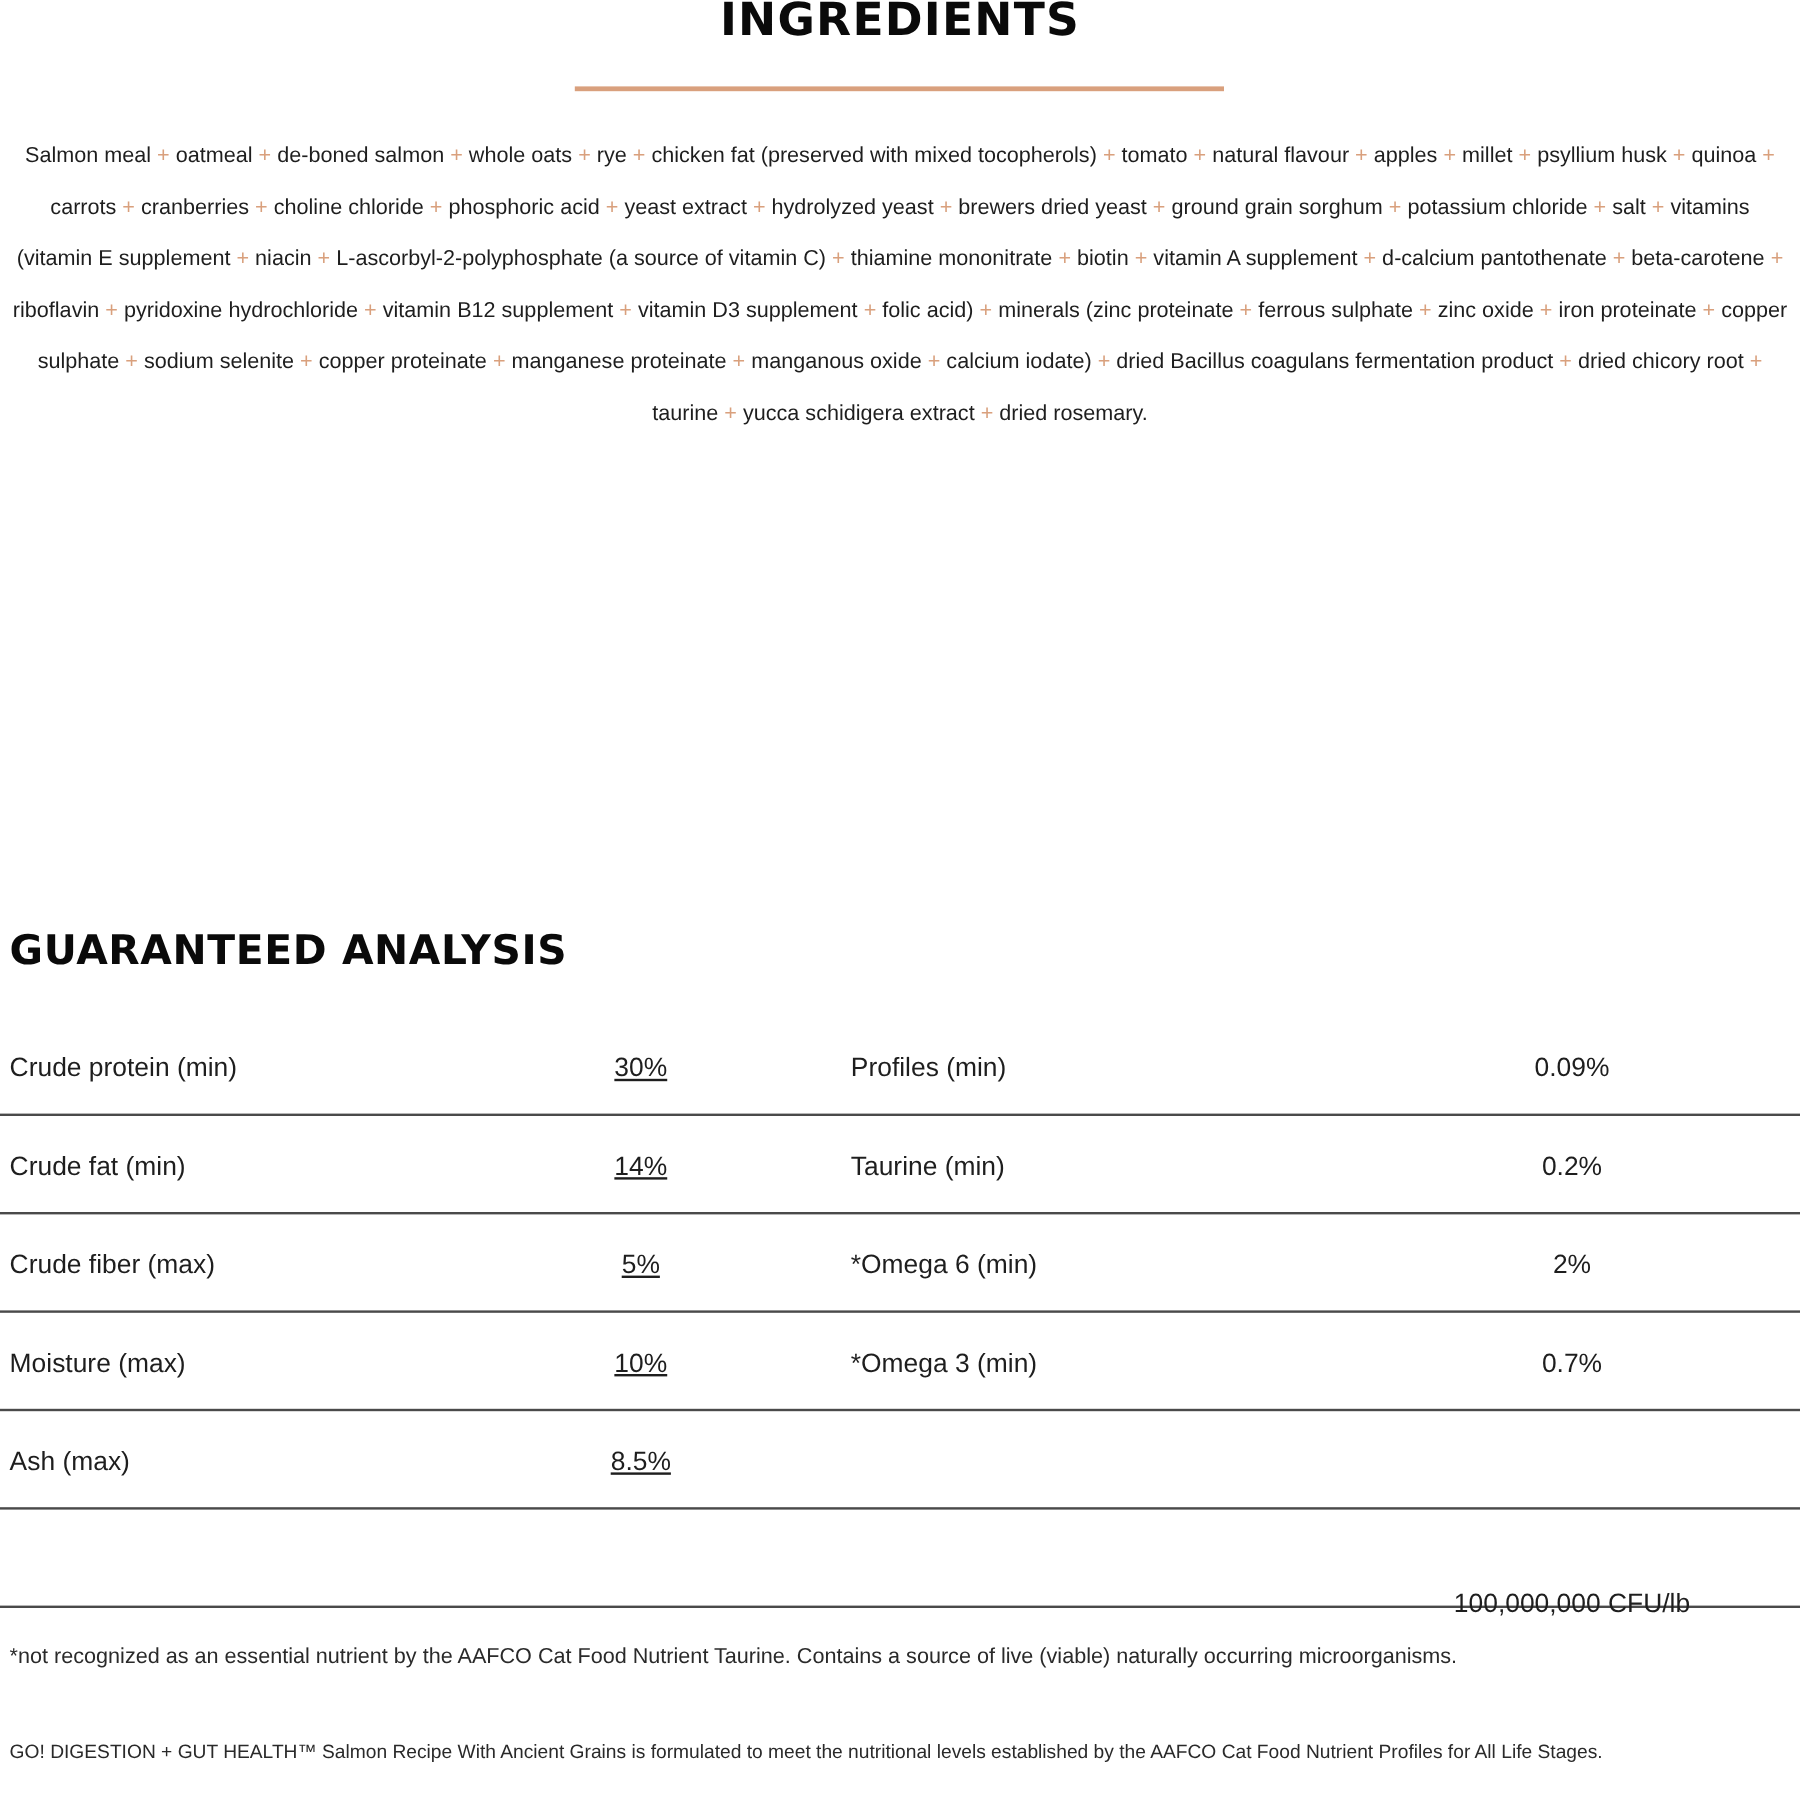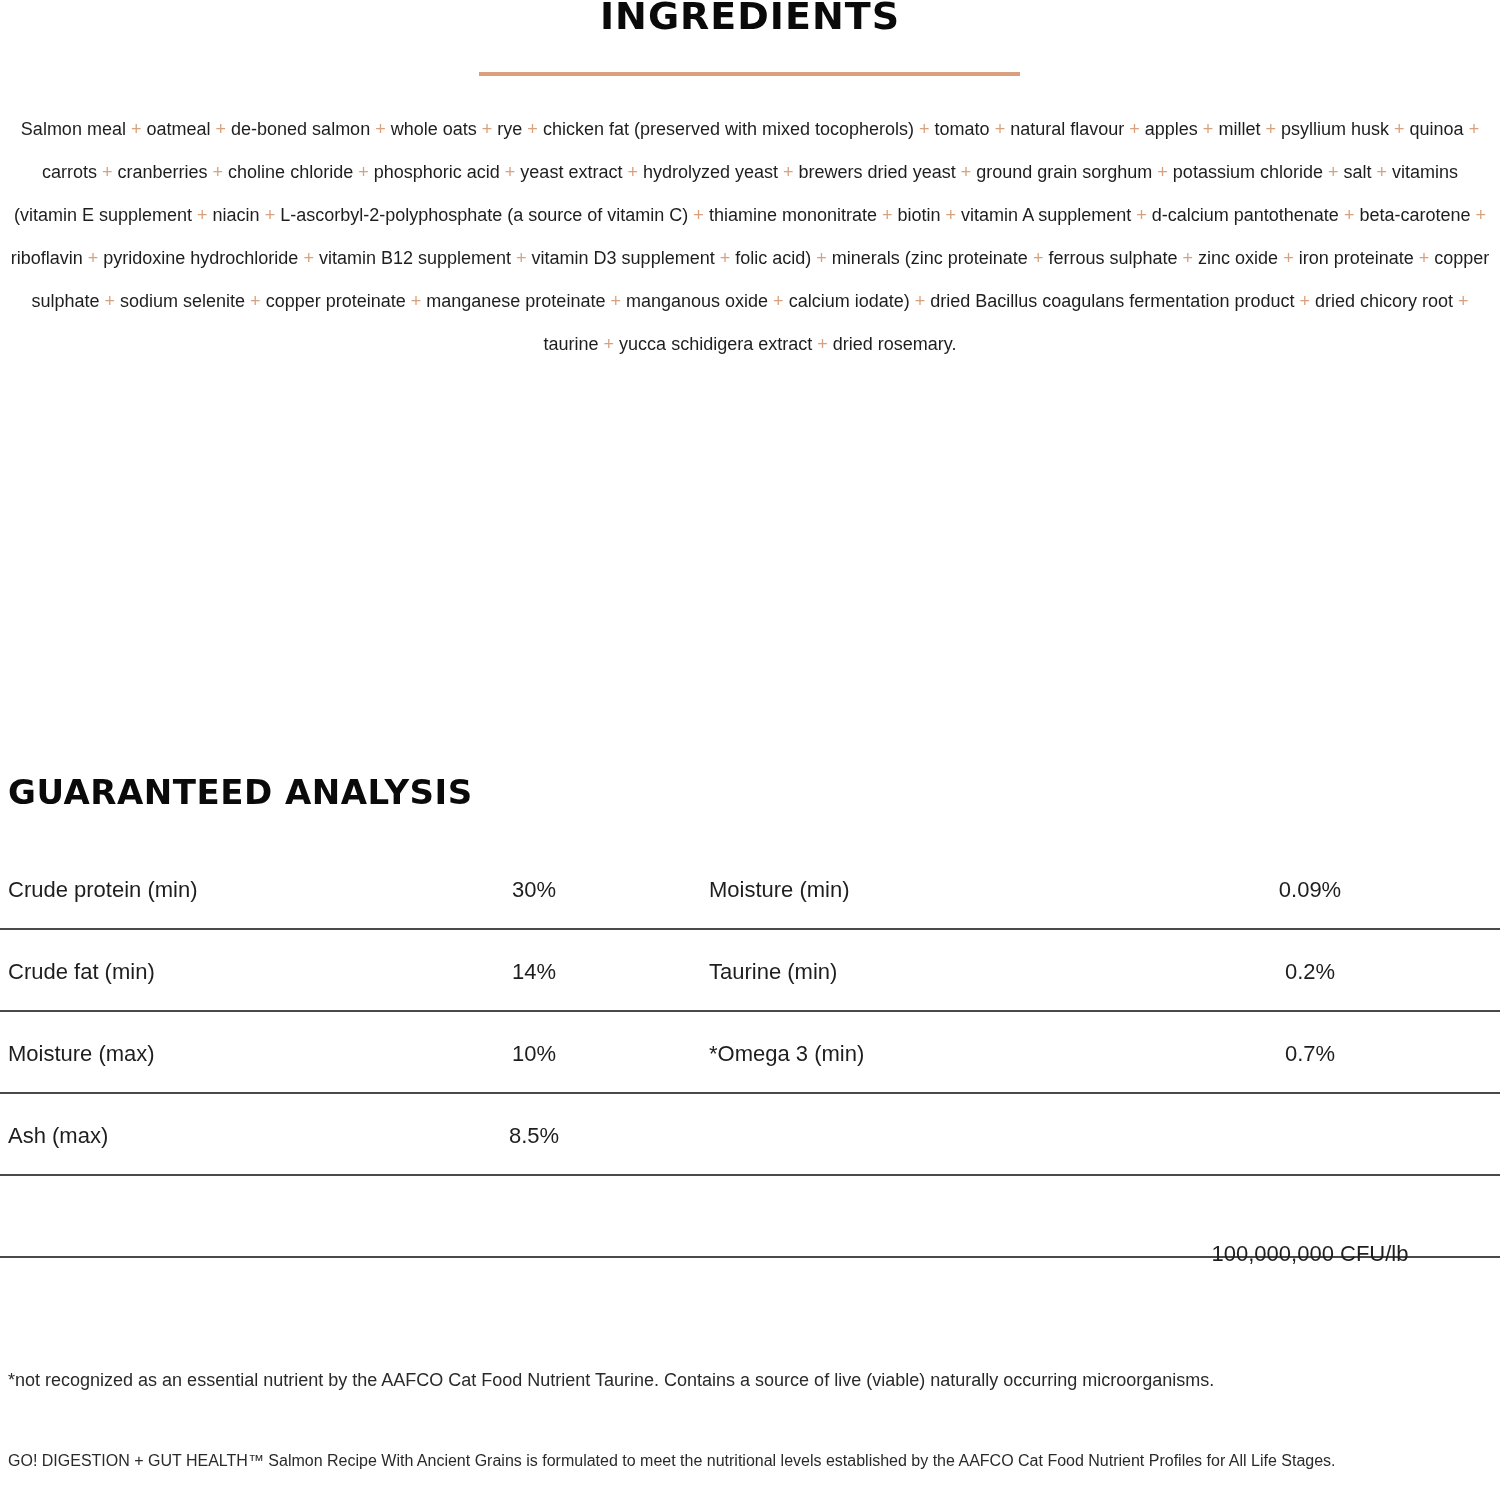--- a/index.html
+++ b/index.html
@@ -29,21 +29,21 @@
   }
 
   .ga-table { position: absolute; left: 0; top: 848px; width: 1500px; }
   .ga-row {
     position: relative; height: 82px;
     border-bottom: 2px solid #4a4a4a;
     font-size: 22px; color: #1e1e1e;
   }
   .ga-row .cell { position: absolute; top: 29px; white-space: nowrap; }
   .ga-row .c1 { left: 8px; }
-  .ga-row .c2 { left: 434px; width: 200px; text-align: center; }
+  .ga-row .c2 { left: 434px; width: 200px; text-align: center; text-decoration: underline; }
   .ga-row .c3 { left: 709px; }
   .ga-row .c4 { left: 1210px; width: 200px; text-align: center; }
   .ga-row .c4w { left: 1150px; width: 320px; text-align: center; margin-top: 36px; }
 
   .footnote {
     position: absolute; left: 8px; top: 1370px; width: 1490px;
     font-size: 18px; color: #2a2a2a;
   }
   .statement {
     position: absolute; left: 8px; top: 1449px; width: 1460px;
@@ -56,28 +56,34 @@
 <h1 class="ing-title">INGREDIENTS</h1>
 <div class="ing-rule"></div>
 <p class="ing-body" id="ing-body" style="--accent: #d9a07d;"><span>Salmon meal</span> <span class="plus" style="color: rgb(217, 160, 125); margin: 0px;">+</span> <span>oatmeal</span> <span class="plus" style="color: rgb(217, 160, 125); margin: 0px;">+</span> <span>de-boned salmon</span> <span class="plus" style="color: rgb(217, 160, 125); margin: 0px;">+</span> <span>whole oats</span> <span class="plus" style="color: rgb(217, 160, 125); margin: 0px;">+</span> <span>rye</span> <span class="plus" style="color: rgb(217, 160, 125); margin: 0px;">+</span> <span>chicken fat (preserved with mixed tocopherols)</span> <span class="plus" style="color: rgb(217, 160, 125); margin: 0px;">+</span> <span>tomato</span> <span class="plus" style="color: rgb(217, 160, 125); margin: 0px;">+</span> <span>natural flavour</span> <span class="plus" style="color: rgb(217, 160, 125); margin: 0px;">+</span> <span>apples</span> <span class="plus" style="color: rgb(217, 160, 125); margin: 0px;">+</span> <span>millet</span> <span class="plus" style="color: rgb(217, 160, 125); margin: 0px;">+</span> <span>psyllium husk</span> <span class="plus" style="color: rgb(217, 160, 125); margin: 0px;">+</span> <span>quinoa</span> <span class="plus" style="color: rgb(217, 160, 125); margin: 0px;">+</span> <span>carrots</span> <span class="plus" style="color: rgb(217, 160, 125); margin: 0px;">+</span> <span>cranberries</span> <span class="plus" style="color: rgb(217, 160, 125); margin: 0px;">+</span> <span>choline chloride</span> <span class="plus" style="color: rgb(217, 160, 125); margin: 0px;">+</span> <span>phosphoric acid</span> <span class="plus" style="color: rgb(217, 160, 125); margin: 0px;">+</span> <span>yeast extract</span> <span class="plus" style="color: rgb(217, 160, 125); margin: 0px;">+</span> <span>hydrolyzed yeast</span> <span class="plus" style="color: rgb(217, 160, 125); margin: 0px;">+</span> <span>brewers dried yeast</span> <span class="plus" style="color: rgb(217, 160, 125); margin: 0px;">+</span> <span>ground grain sorghum</span> <span class="plus" style="color: rgb(217, 160, 125); margin: 0px;">+</span> <span>potassium chloride</span> <span class="plus" style="color: rgb(217, 160, 125); margin: 0px;">+</span> <span>salt</span> <span class="plus" style="color: rgb(217, 160, 125); margin: 0px;">+</span> <span>vitamins (vitamin E supplement</span> <span class="plus" style="color: rgb(217, 160, 125); margin: 0px;">+</span> <span>niacin</span> <span class="plus" style="color: rgb(217, 160, 125); margin: 0px;">+</span> <span>L-ascorbyl-2-polyphosphate (a source of vitamin C)</span> <span class="plus" style="color: rgb(217, 160, 125); margin: 0px;">+</span> <span>thiamine mononitrate</span> <span class="plus" style="color: rgb(217, 160, 125); margin: 0px;">+</span> <span>biotin</span> <span class="plus" style="color: rgb(217, 160, 125); margin: 0px;">+</span> <span>vitamin A supplement</span> <span class="plus" style="color: rgb(217, 160, 125); margin: 0px;">+</span> <span>d-calcium pantothenate</span> <span class="plus" style="color: rgb(217, 160, 125); margin: 0px;">+</span> <span>beta-carotene</span> <span class="plus" style="color: rgb(217, 160, 125); margin: 0px;">+</span> <span>riboflavin</span> <span class="plus" style="color: rgb(217, 160, 125); margin: 0px;">+</span> <span>pyridoxine hydrochloride</span> <span class="plus" style="color: rgb(217, 160, 125); margin: 0px;">+</span> <span>vitamin B12 supplement</span> <span class="plus" style="color: rgb(217, 160, 125); margin: 0px;">+</span> <span>vitamin D3 supplement</span> <span class="plus" style="color: rgb(217, 160, 125); margin: 0px;">+</span> <span>folic acid)</span> <span class="plus" style="color: rgb(217, 160, 125); margin: 0px;">+</span> <span>minerals (zinc proteinate</span> <span class="plus" style="color: rgb(217, 160, 125); margin: 0px;">+</span> <span>ferrous sulphate</span> <span class="plus" style="color: rgb(217, 160, 125); margin: 0px;">+</span> <span>zinc oxide</span> <span class="plus" style="color: rgb(217, 160, 125); margin: 0px;">+</span> <span>iron proteinate</span> <span class="plus" style="color: rgb(217, 160, 125); margin: 0px;">+</span> <span>copper sulphate</span> <span class="plus" style="color: rgb(217, 160, 125); margin: 0px;">+</span> <span>sodium selenite</span> <span class="plus" style="color: rgb(217, 160, 125); margin: 0px;">+</span> <span>copper proteinate</span> <span class="plus" style="color: rgb(217, 160, 125); margin: 0px;">+</span> <span>manganese proteinate</span> <span class="plus" style="color: rgb(217, 160, 125); margin: 0px;">+</span> <span>manganous oxide</span> <span class="plus" style="color: rgb(217, 160, 125); margin: 0px;">+</span> <span>calcium iodate)</span> <span class="plus" style="color: rgb(217, 160, 125); margin: 0px;">+</span> <span>dried Bacillus coagulans fermentation product</span> <span class="plus" style="color: rgb(217, 160, 125); margin: 0px;">+</span> <span>dried chicory root</span> <span class="plus" style="color: rgb(217, 160, 125); margin: 0px;">+</span> <span>taurine</span> <span class="plus" style="color: rgb(217, 160, 125); margin: 0px;">+</span> <span>yucca schidigera extract</span> <span class="plus" style="color: rgb(217, 160, 125); margin: 0px;">+</span> <span>dried rosemary.</span></p>
 
 <h2 class="ga-title">GUARANTEED ANALYSIS</h2>
 
 <div class="ga-table">
   <div class="ga-row">
     <span class="cell c1">Crude protein (min)</span>
     <span class="cell c2">30%</span>
-    <span class="cell c3">Moisture (min)</span>
+    <span class="cell c3">Profiles (min)</span>
     <span class="cell c4">0.09%</span>
   </div>
   <div class="ga-row">
     <span class="cell c1">Crude fat (min)</span>
     <span class="cell c2">14%</span>
     <span class="cell c3">Taurine (min)</span>
     <span class="cell c4">0.2%</span>
+  </div>
+  <div class="ga-row">
+    <span class="cell c1">Crude fiber (max)</span>
+    <span class="cell c2">5%</span>
+    <span class="cell c3">*Omega 6 (min)</span>
+    <span class="cell c4">2%</span>
   </div>
   <div class="ga-row">
     <span class="cell c1">Moisture (max)</span>
     <span class="cell c2">10%</span>
     <span class="cell c3">*Omega 3 (min)</span>
     <span class="cell c4">0.7%</span>
   </div>
   <div class="ga-row">
     <span class="cell c1">Ash (max)</span>
     <span class="cell c2">8.5%</span>

